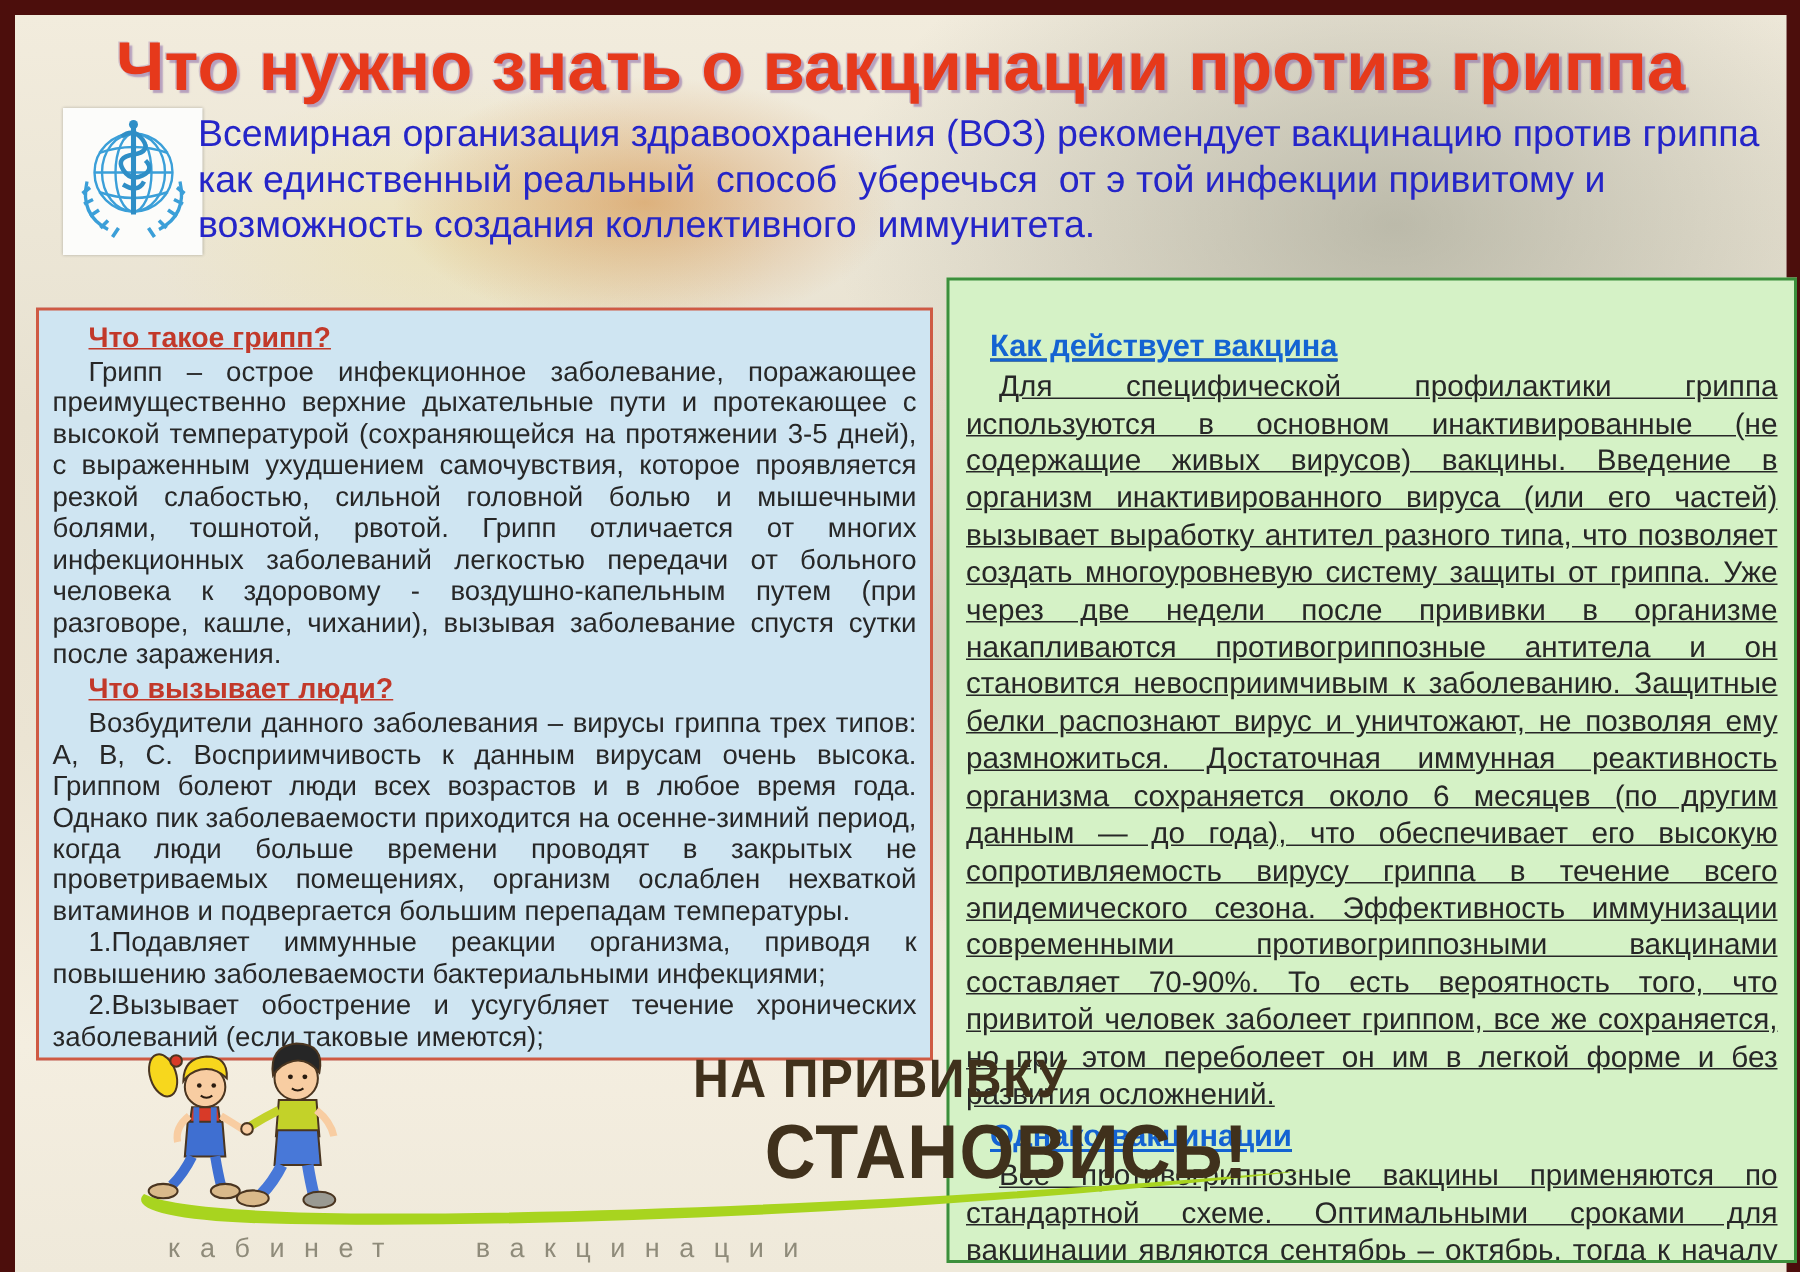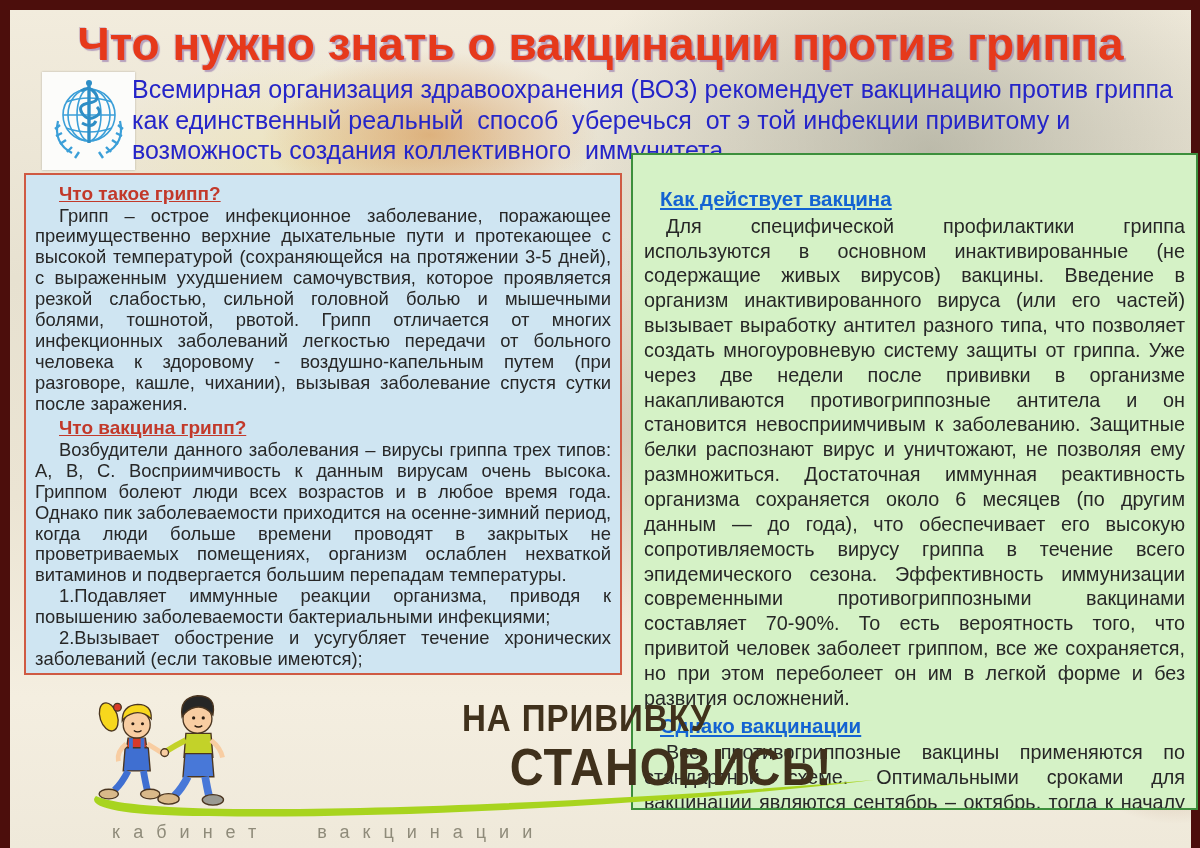--- a/index.html
+++ b/index.html
@@ -22,34 +22,34 @@
     white-space:nowrap;
   }
   .who-logo-box{
     position:absolute;left:32px;top:62px;width:93px;height:98px;background:#fcfcfa;
     display:flex;align-items:center;justify-content:center;box-shadow:0 0 2px rgba(0,0,0,0.25);
   }
   .who-text{
     position:absolute;left:122px;top:64px;width:1048px;
     font-size:25px;font-weight:normal;color:#2525c8;line-height:1.22;white-space:pre-wrap;
   }
-  .panel{position:absolute;box-sizing:border-box;text-align:justify;color:#272727;overflow:hidden;}
+  .panel{position:absolute;box-sizing:border-box;text-align:justify;color:#272727;overflow:hidden;margin-top:32px;}
   .panel p{margin:0;}
   .panel h3{text-decoration:underline;}
   .panel-left{
     left:14px;top:163px;width:598px;height:502px;
     background:#cfe5f2;border:2px solid #cf5a43;padding:5px 9px 4px 9px;
     font-size:18.4px;line-height:1.135;
   }
   .panel-left h3{font-size:19px;color:#c2392a;margin:3px 0 1px 24px;}
   .panel-left p{text-indent:24px;}
   .panel-right{
     left:621px;top:143px;width:567px;height:657px;
     background:#d5f2c6;border:2px solid #3c8f3c;padding:29px 11px 8px 11px;
-    font-size:19.8px;line-height:1.255;
+    font-size:19.8px;line-height:1.255;text-decoration:underline;
   }
   .panel-right h3{font-size:20.5px;color:#1463d2;margin:2px 0 2px 16px;}
   .panel-right p{text-indent:22px;}
   .kids-svg{position:absolute;left:35px;top:678px;width:330px;height:135px;}
   .swoosh-svg{position:absolute;left:72px;top:758px;width:800px;height:52px;}
   .slogan{
     position:absolute;left:452px;top:690px;color:#40311c;font-weight:bold;line-height:1.05;
     transform:scaleX(0.92);transform-origin:left top;
   }
   .slogan-line1{font-size:36px;letter-spacing:1px;}
@@ -87,21 +87,21 @@
       <path d="M 33 14 q 8 -6 14 2 q 6 8 -6 10 q -12 2 -7 10 q 5 8 13 4 q 8 -4 2 -10" stroke="#2e8ec6" stroke-width="3" fill="none"></path>
       <path d="M 34 46 q 10 6 14 -2" stroke="#2e8ec6" stroke-width="3" fill="none"></path>
     </svg>
   </div>
 
   <div class="who-text">Всемирная организация здравоохранения (ВОЗ) рекомендует вакцинацию против гриппа как единственный реальный  способ  уберечься  от э той инфекции привитому и возможность создания коллективного  иммунитета.</div>
 
   <div class="panel panel-left">
     <h3>Что такое грипп?</h3>
     <p>Грипп – острое инфекционное заболевание, поражающее преимущественно верхние дыхательные пути и протекающее с высокой температурой (сохраняющейся на протяжении 3-5 дней), с выраженным ухудшением самочувствия, которое проявляется резкой слабостью, сильной головной болью и мышечными болями, тошнотой, рвотой. Грипп отличается от многих инфекционных заболеваний легкостью передачи от больного человека к здоровому - воздушно-капельным путем (при разговоре, кашле, чихании), вызывая заболевание спустя сутки после заражения.</p>
-    <h3>Что вакцина грипп?</h3>
+    <h3>Что вызывает люди?</h3>
     <p>Возбудители данного заболевания – вирусы гриппа трех типов: А, В, С. Восприимчивость к данным вирусам очень высока. Гриппом болеют люди всех возрастов и в любое время года. Однако пик заболеваемости приходится на осенне-зимний период, когда люди больше времени проводят в закрытых не проветриваемых помещениях, организм ослаблен нехваткой витаминов и подвергается большим перепадам температуры.</p>
     <p>1.Подавляет иммунные реакции организма, приводя к повышению заболеваемости бактериальными инфекциями;</p>
     <p>2.Вызывает обострение и усугубляет течение хронических заболеваний (если таковые имеются);</p>
 
   </div>
 
   <div class="panel panel-right">
     <h3>Как действует вакцина</h3>
     <p>Для специфической профилактики гриппа используются в основном инактивированные (не содержащие живых вирусов) вакцины. Введение в организм инактивированного вируса (или его частей) вызывает выработку антител разного типа, что позволяет создать многоуровневую систему защиты от гриппа. Уже через две недели после прививки в организме накапливаются противогриппозные антитела и он становится невосприимчивым к заболеванию. Защитные белки распознают вирус и уничтожают, не позволяя ему размножиться. Достаточная иммунная реактивность организма сохраняется около 6 месяцев (по другим данным — до года), что обеспечивает его высокую сопротивляемость вирусу гриппа в течение всего эпидемического сезона. Эффективность иммунизации современными противогриппозными вакцинами составляет 70-90%. То есть вероятность того, что привитой человек заболеет гриппом, все же сохраняется, но при этом переболеет он им в легкой форме и без развития осложнений.</p>
     <h3>Однако вакцинации</h3>

